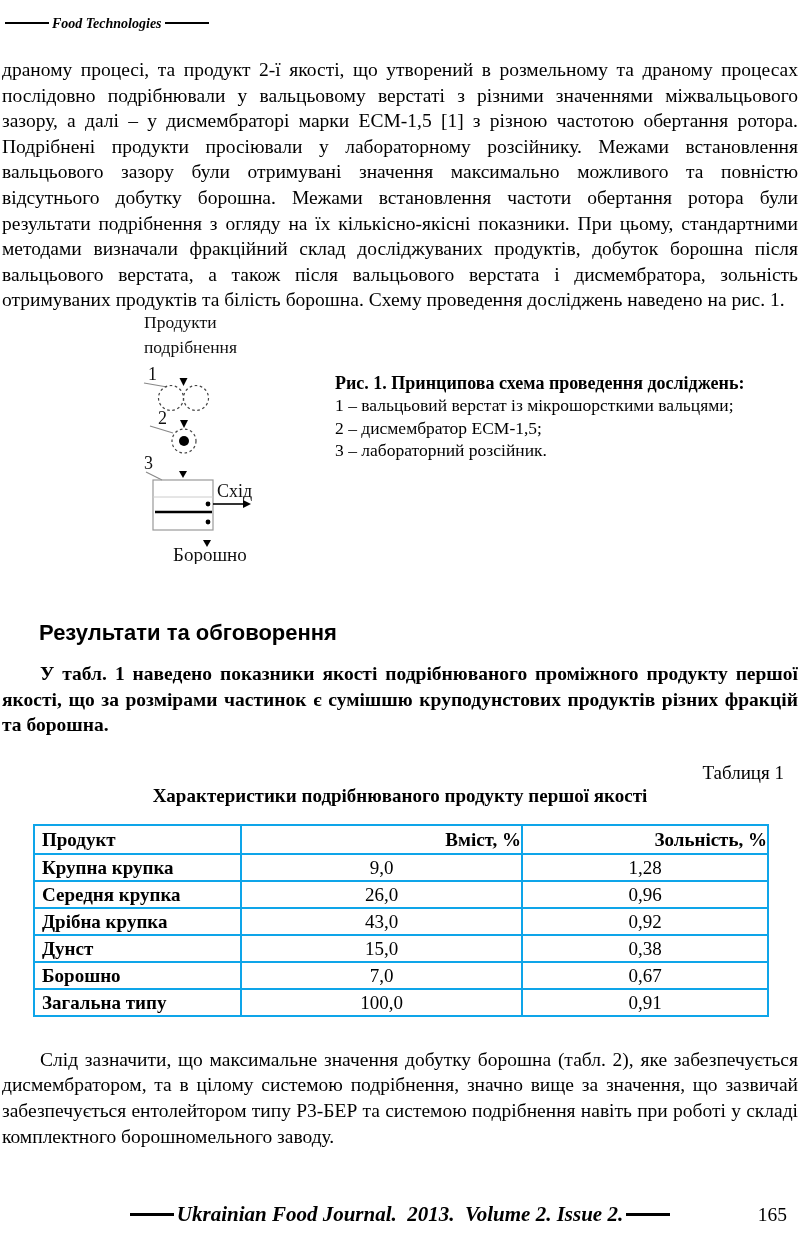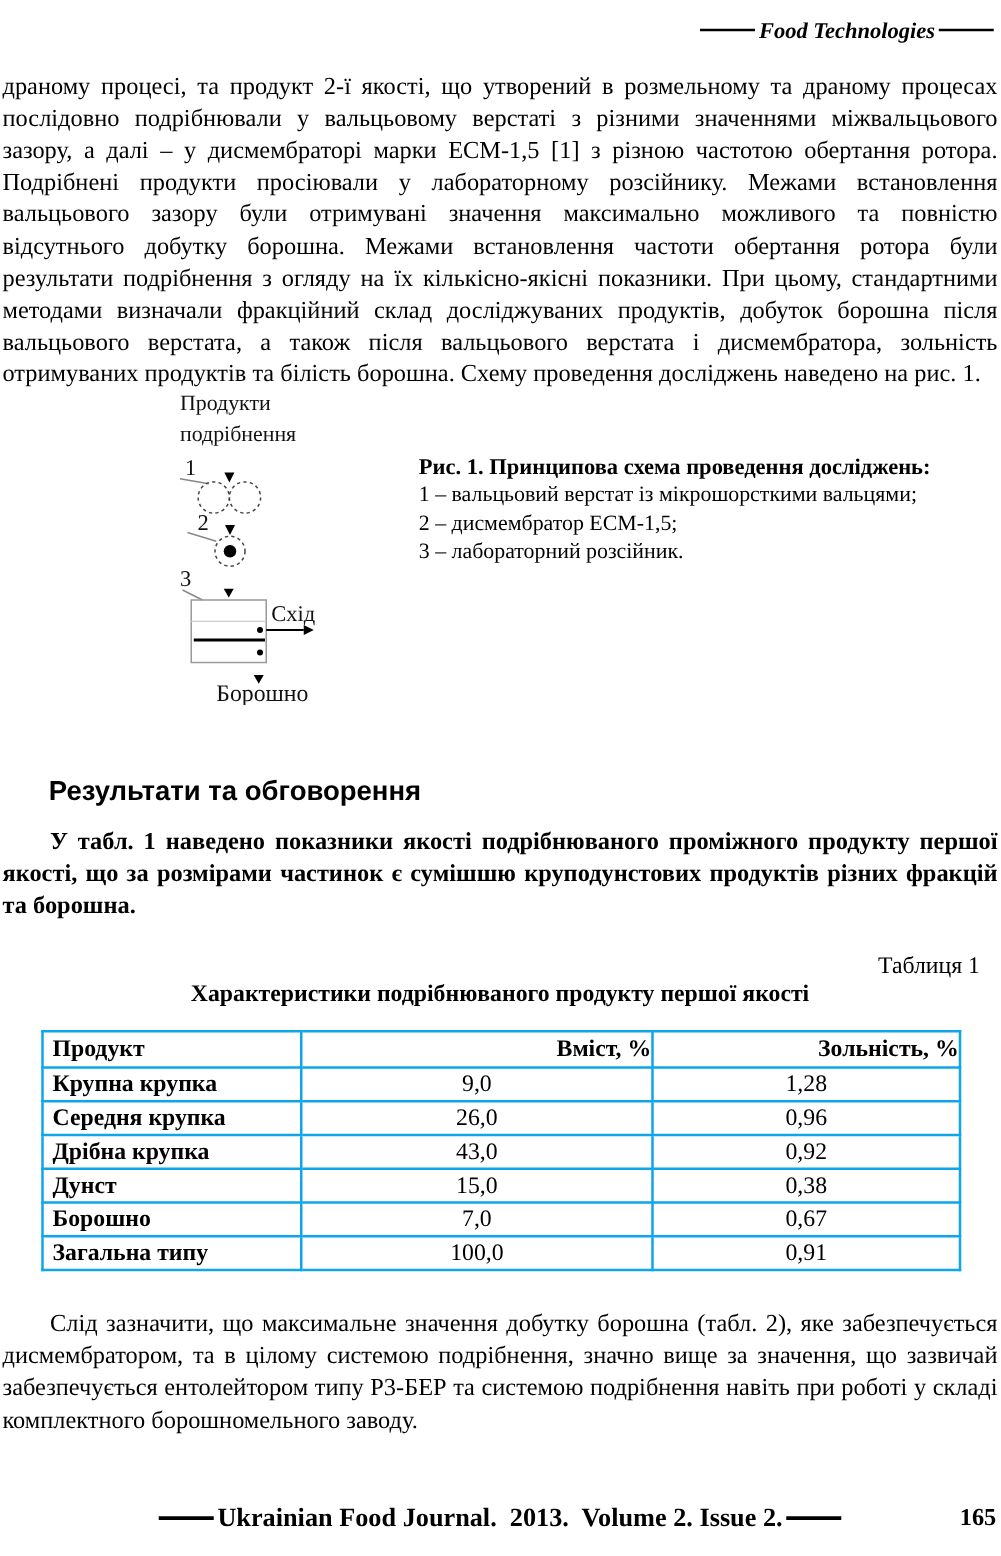--- a/index.html
+++ b/index.html
@@ -3,32 +3,32 @@
 <meta charset="utf-8">
 <style>
   html,body{margin:0;padding:0;background:#fff;}
   body{
     width:801px;height:1245px;overflow:hidden;color:#000;
     font-family:"Liberation Serif", serif;
   }
   .page{position:relative;box-sizing:border-box;width:801px;height:1245px;padding:12px 3px 0 2px;}
 
   
-  .page-header{text-align:right;font-size:18px;font-weight:bold;font-style:italic;line-height:24px;white-space:nowrap;}
+  .page-header{text-align:left;font-size:14px;font-weight:bold;font-style:italic;line-height:24px;white-space:nowrap;}
   .rule{display:inline-block;width:44px;height:2.5px;background:#000;vertical-align:middle;margin:0 3px 4px 3px;}
 
   
   .body-par{margin:0;font-size:19.5px;line-height:25.6px;text-align:justify;}
   .par1{margin-top:21px;}
   .indent{text-indent:38px;}
 
   
   .figure-wrap{position:relative;height:250px;margin-top:1px;}
   .figure-svg{position:absolute;left:138px;top:0;}
-  .fig-caption{position:absolute;left:333px;top:48px;font-size:17.5px;line-height:22.5px;}
+  .fig-caption{position:absolute;left:333px;top:58px;font-size:17.5px;line-height:22.5px;}
   .cap-title{font-weight:bold;font-size:18px;}
 
   
   .section-heading{font-family:"Liberation Sans", sans-serif;font-size:22px;font-weight:bold;margin:56px 0 0 37px;line-height:26px;}
   .par2{margin-top:15px;font-weight:bold;}
 
   
   .table-label{margin:24px 14px 0 0;text-align:right;font-size:19px;line-height:22px;}
   .table-title{margin-top:0;text-align:center;font-weight:bold;font-size:19px;line-height:24px;}
   table.data-table{border-collapse:collapse;table-layout:fixed;margin:16px 0 0 31px;width:734px;}
@@ -37,22 +37,22 @@
   .data-table col.w3{width:246px;}
   .data-table th,.data-table td{border:2px solid #0ea5e9;font-size:19px;padding:0;height:25px;line-height:23px;}
   .data-table th{height:27px;font-weight:bold;text-align:right;}
   .data-table th.left,.data-table td.prod{text-align:left;padding-left:7px;font-weight:bold;}
   .data-table td.val{text-align:center;font-weight:normal;}
 
   .par3{margin-top:30px;}
 
   
   .page-footer{position:relative;margin-top:52px;text-align:center;white-space:nowrap;font-size:21px;line-height:26px;}
-  .journal-line{font-weight:bold;}
-  .page-number{position:absolute;right:1px;top:1px;font-size:19.5px;font-style:normal;font-weight:bold;}
+  .journal-line{font-style:italic;font-weight:bold;}
+  .page-number{position:absolute;right:11px;top:1px;font-size:19.5px;font-style:normal;font-weight:normal;}
   svg text{fill:#111;}
 </style>
 </head>
 <body>
 
 <div class="page">
 
   <div class="page-header">
     <span class="rule"></span><span>Food Technologies</span><span class="rule"></span>
   </div>

